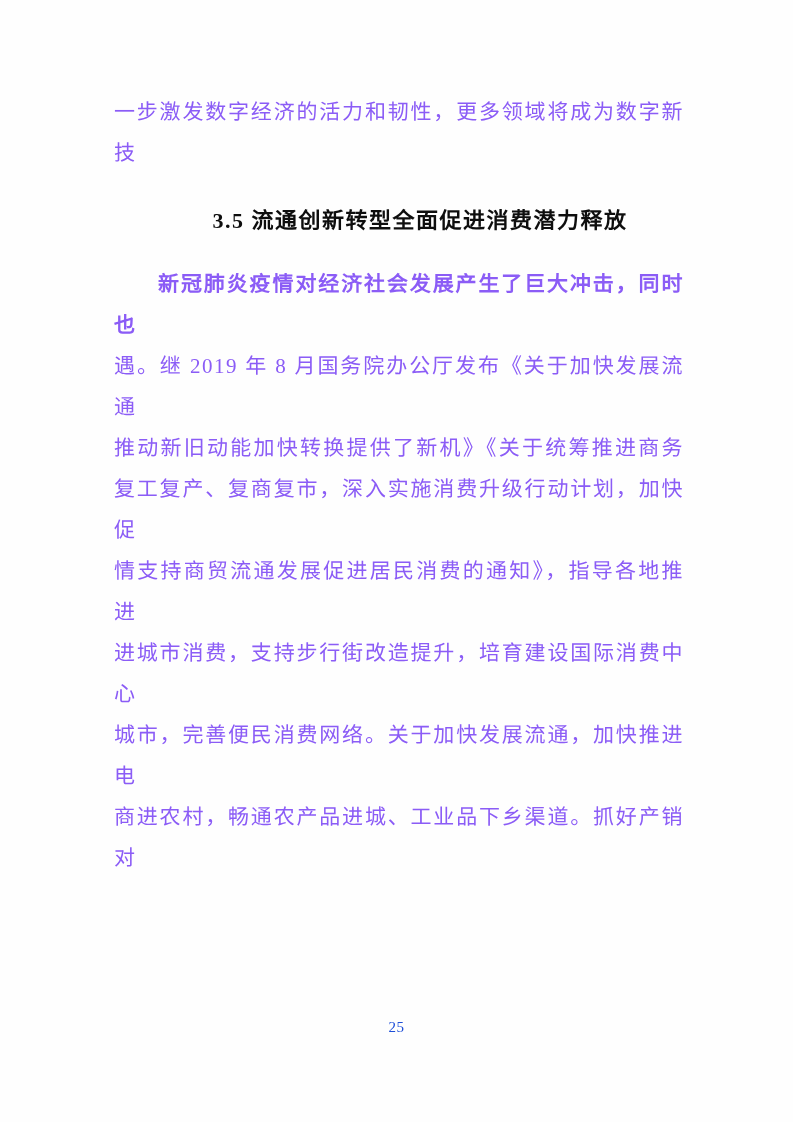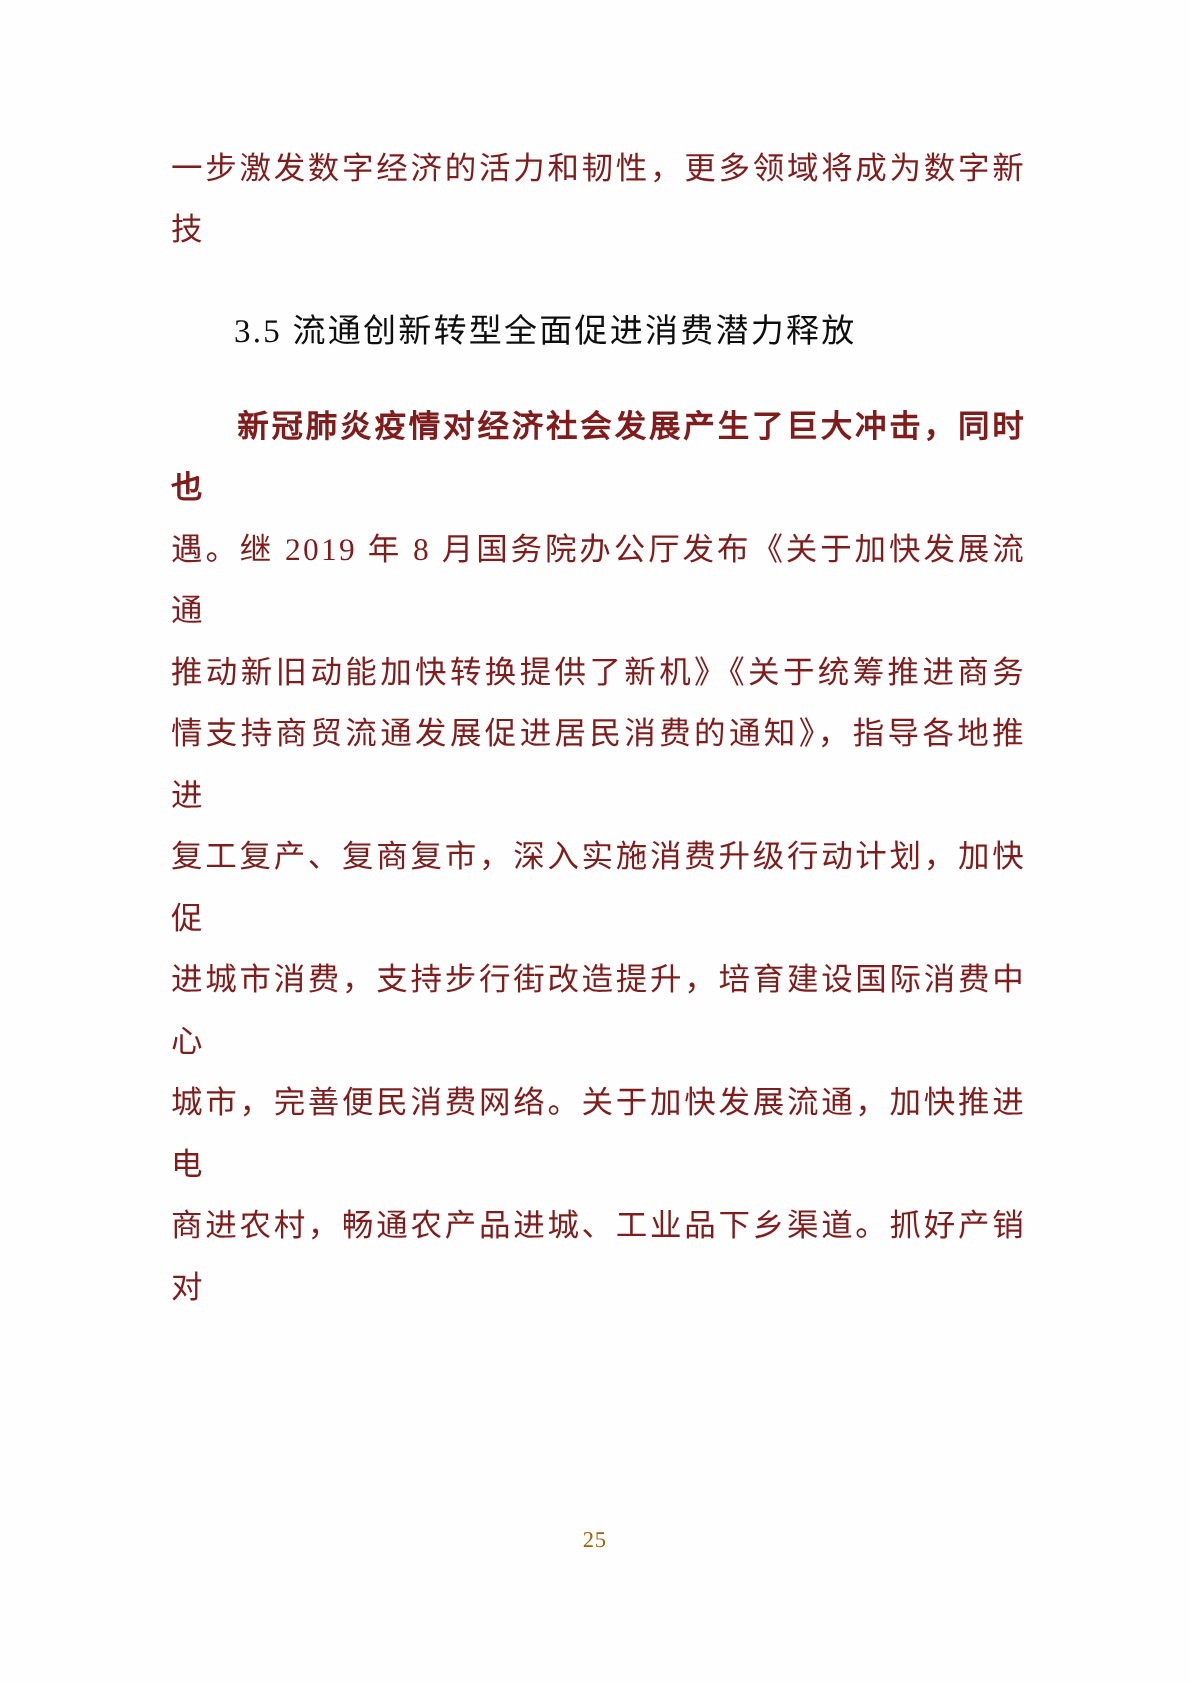--- a/index.html
+++ b/index.html
@@ -21,72 +21,73 @@
   }
   .content {
     position: absolute;
     left: 114px;
     top: 92px;
     width: 570px;
   }
   .para .line {
     font-size: 21px;
     line-height: 41px;
-    color: #7f1d1d;
+    color: #8b5cf6;
     letter-spacing: 1.5px;
     text-align: justify;
     text-align-last: justify;
     white-space: normal;
   }
   .indent-first .line:first-child {
     text-indent: 2.1em;
     text-align-last: justify;
     font-weight: bold;
   }
   .heading {
     font-size: 22px;
-    font-weight: normal;
+    font-weight: bold;
     color: #0e0e0e;
     letter-spacing: 1.5px;
     margin: 28px 0 24px 0;
     padding-left: 42px;
     line-height: 38px;
     font-family: "Liberation Serif", "DejaVu Serif", serif;
+    text-align: center;
   }
   .footer {
     position: absolute;
     top: 1018px;
     left: 0;
     width: 100%;
     text-align: center;
   }
   .page-number {
     font-size: 15px;
-    color: #a16207;
+    color: #1d4ed8;
     letter-spacing: 0.5px;
   }
 </style>
 </head>
 <body>
 
 <div class="page">
   <div class="content">
 
     <div class="para continuation">
         <div class="line">一步激发数字经济的活力和韧性，更多领域将成为数字新技</div>
       </div>
 
     <h2 class="heading">3.5 流通创新转型全面促进消费潜力释放</h2>
 
     <div class="para indent-first">
         <div class="line">新冠肺炎疫情对经济社会发展产生了巨大冲击，同时也</div>
         <div class="line">遇。继 2019 年 8 月国务院办公厅发布《关于加快发展流通</div>
         <div class="line">推动新旧动能加快转换提供了新机》《关于统筹推进商务</div>
+        <div class="line">复工复产、复商复市，深入实施消费升级行动计划，加快促</div>
         <div class="line">情支持商贸流通发展促进居民消费的通知》，指导各地推进</div>
-        <div class="line">复工复产、复商复市，深入实施消费升级行动计划，加快促</div>
         <div class="line">进城市消费，支持步行街改造提升，培育建设国际消费中心</div>
         <div class="line">城市，完善便民消费网络。关于加快发展流通，加快推进电</div>
         <div class="line">商进农村，畅通农产品进城、工业品下乡渠道。抓好产销对</div>
       </div>
 
   </div>
 
   <div class="footer">
     <span class="page-number">25</span>
   </div>

